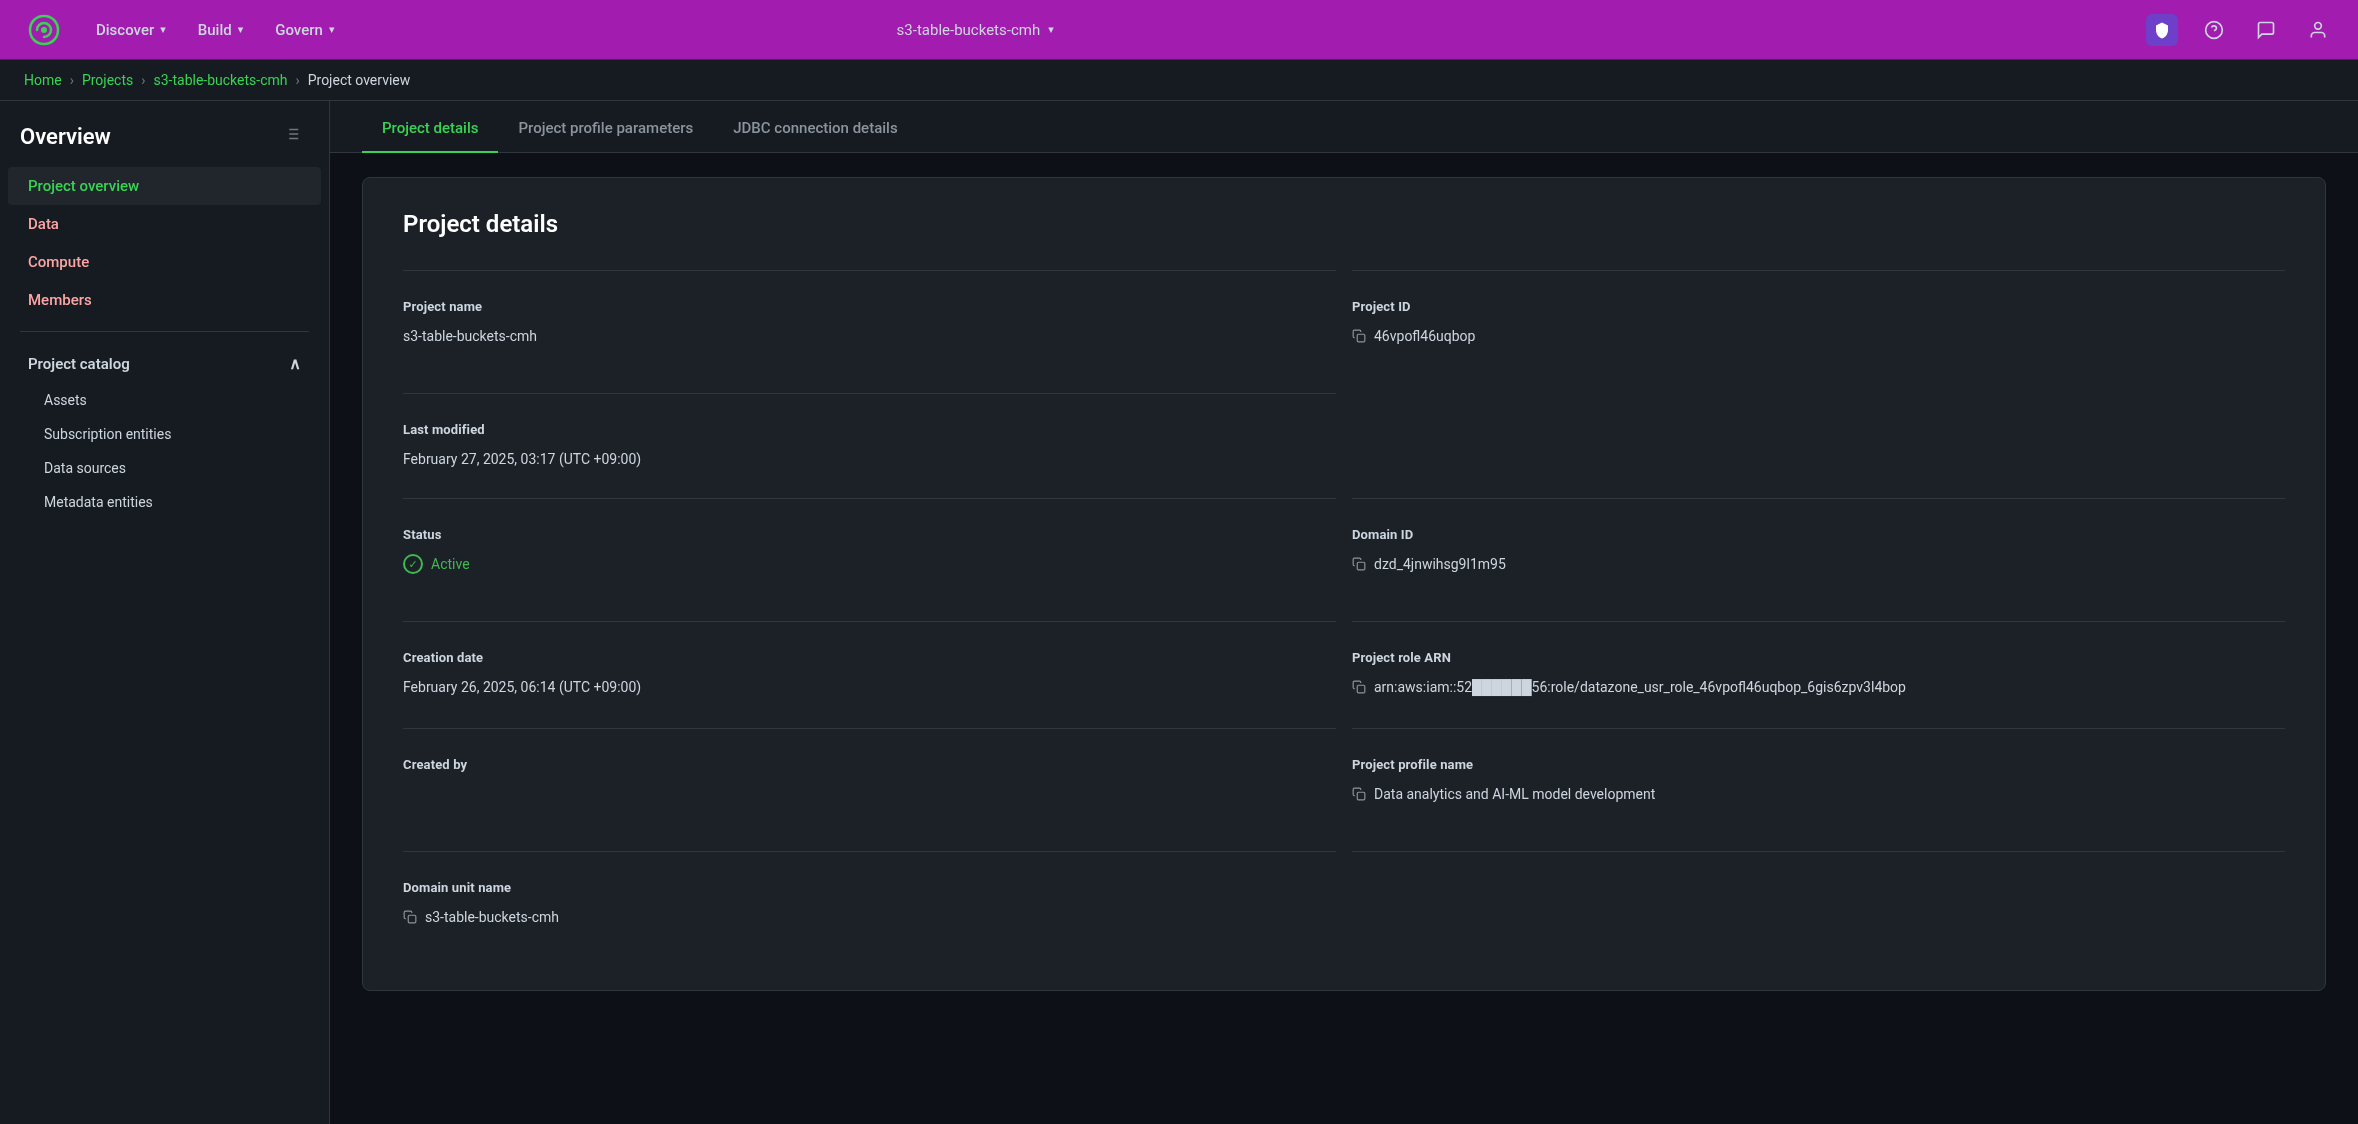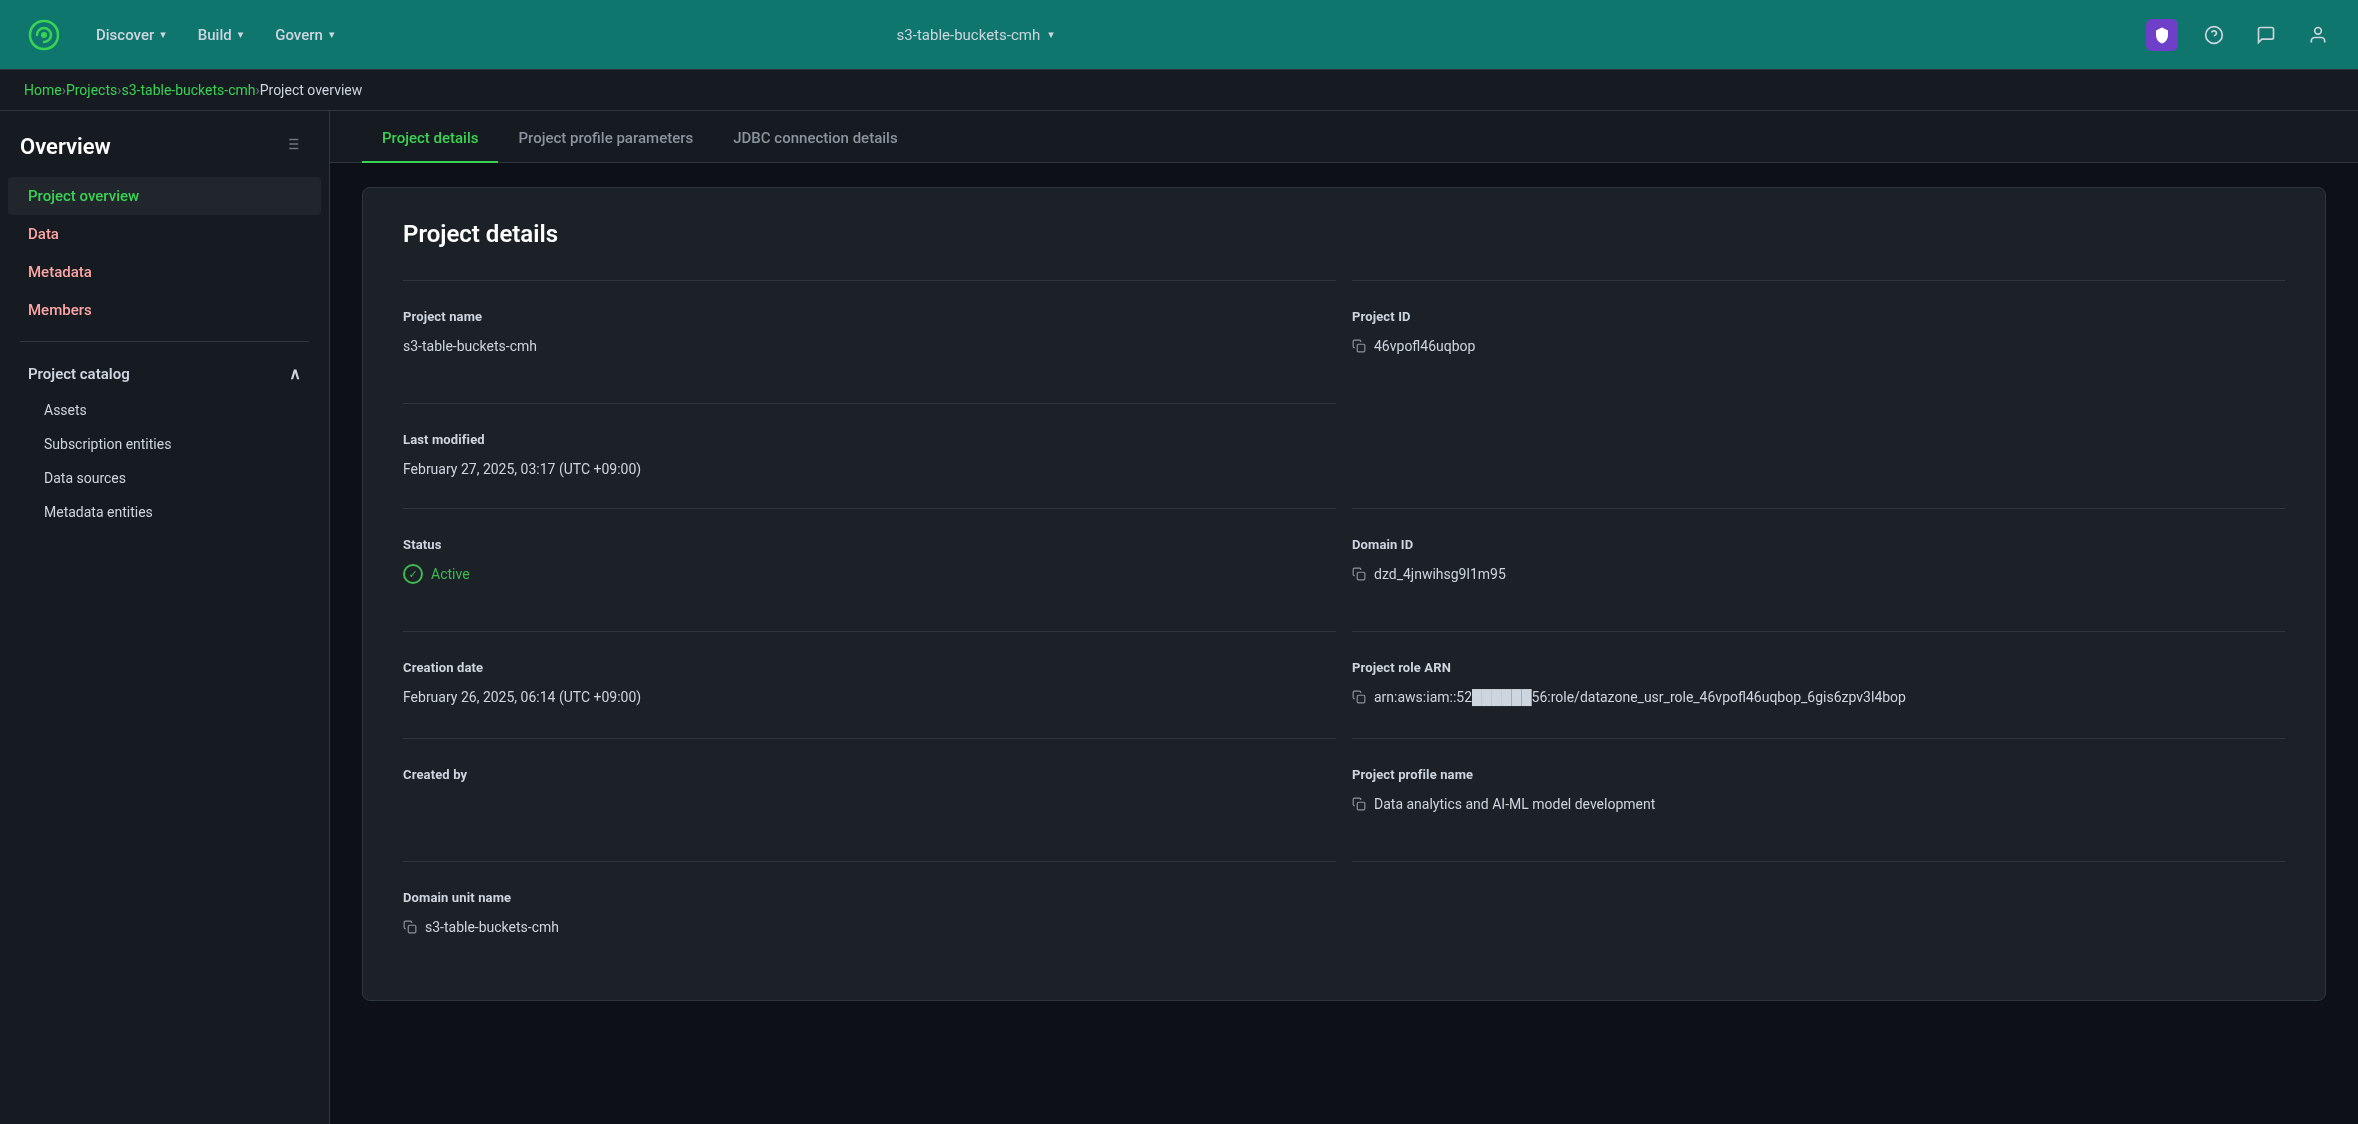--- a/index.html
+++ b/index.html
@@ -7,22 +7,22 @@
       font-family: -apple-system, BlinkMacSystemFont, 'Segoe UI', Roboto, sans-serif;
       background: #0d1117;
       color: #cdd5df;
       font-size: 14px;
       width: 2358px;
       min-height: 1124px;
     }
 
     
     .top-nav {
-      background: #0f766e;
-      height: 70px;
+      background: #a21caf;
+      height: 60px;
       display: flex;
       align-items: center;
       padding: 0 24px;
       gap: 32px;
       border-bottom: 1px solid #30363d;
     }
     .top-nav-logo {
       width: 40px;
       height: 40px;
       display: flex;
@@ -67,20 +67,21 @@
       color: #cdd5df;
       font-size: 18px;
       border-radius: 4px;
     }
 
     
     .breadcrumb {
       padding: 12px 24px;
       display: flex;
       align-items: center;
+      gap: 8px;
       font-size: 14px;
       background: #161b22;
       border-bottom: 1px solid #30363d;
     }
     .breadcrumb a { color: #39d353; cursor: pointer; text-decoration: none; }
     .breadcrumb-sep { color: #6e7681; }
     .breadcrumb-current { color: #cdd5df; }
 
     
     .main-layout {
@@ -350,21 +351,21 @@
         <svg width="18" height="18" viewBox="0 0 24 24" fill="none" stroke="currentColor" stroke-width="2">
           <line x1="3" y1="6" x2="15" y2="6"></line>
           <line x1="3" y1="12" x2="15" y2="12"></line>
           <line x1="3" y1="18" x2="15" y2="18"></line>
         </svg>
       </div>
     </div>
 
     <div class="sidebar-nav-item active">Project overview</div>
     <div class="sidebar-nav-item">Data</div>
-    <div class="sidebar-nav-item">Metadata</div>
+    <div class="sidebar-nav-item">Compute</div>
     <div class="sidebar-nav-item">Members</div>
 
     <hr class="sidebar-divider">
 
     <div class="sidebar-section-header">
       <span>Project catalog</span>
       <span style="font-size:16px;">∧</span>
     </div>
     <div class="sidebar-sub-item">Assets</div>
     <div class="sidebar-sub-item">Subscription entities</div>

